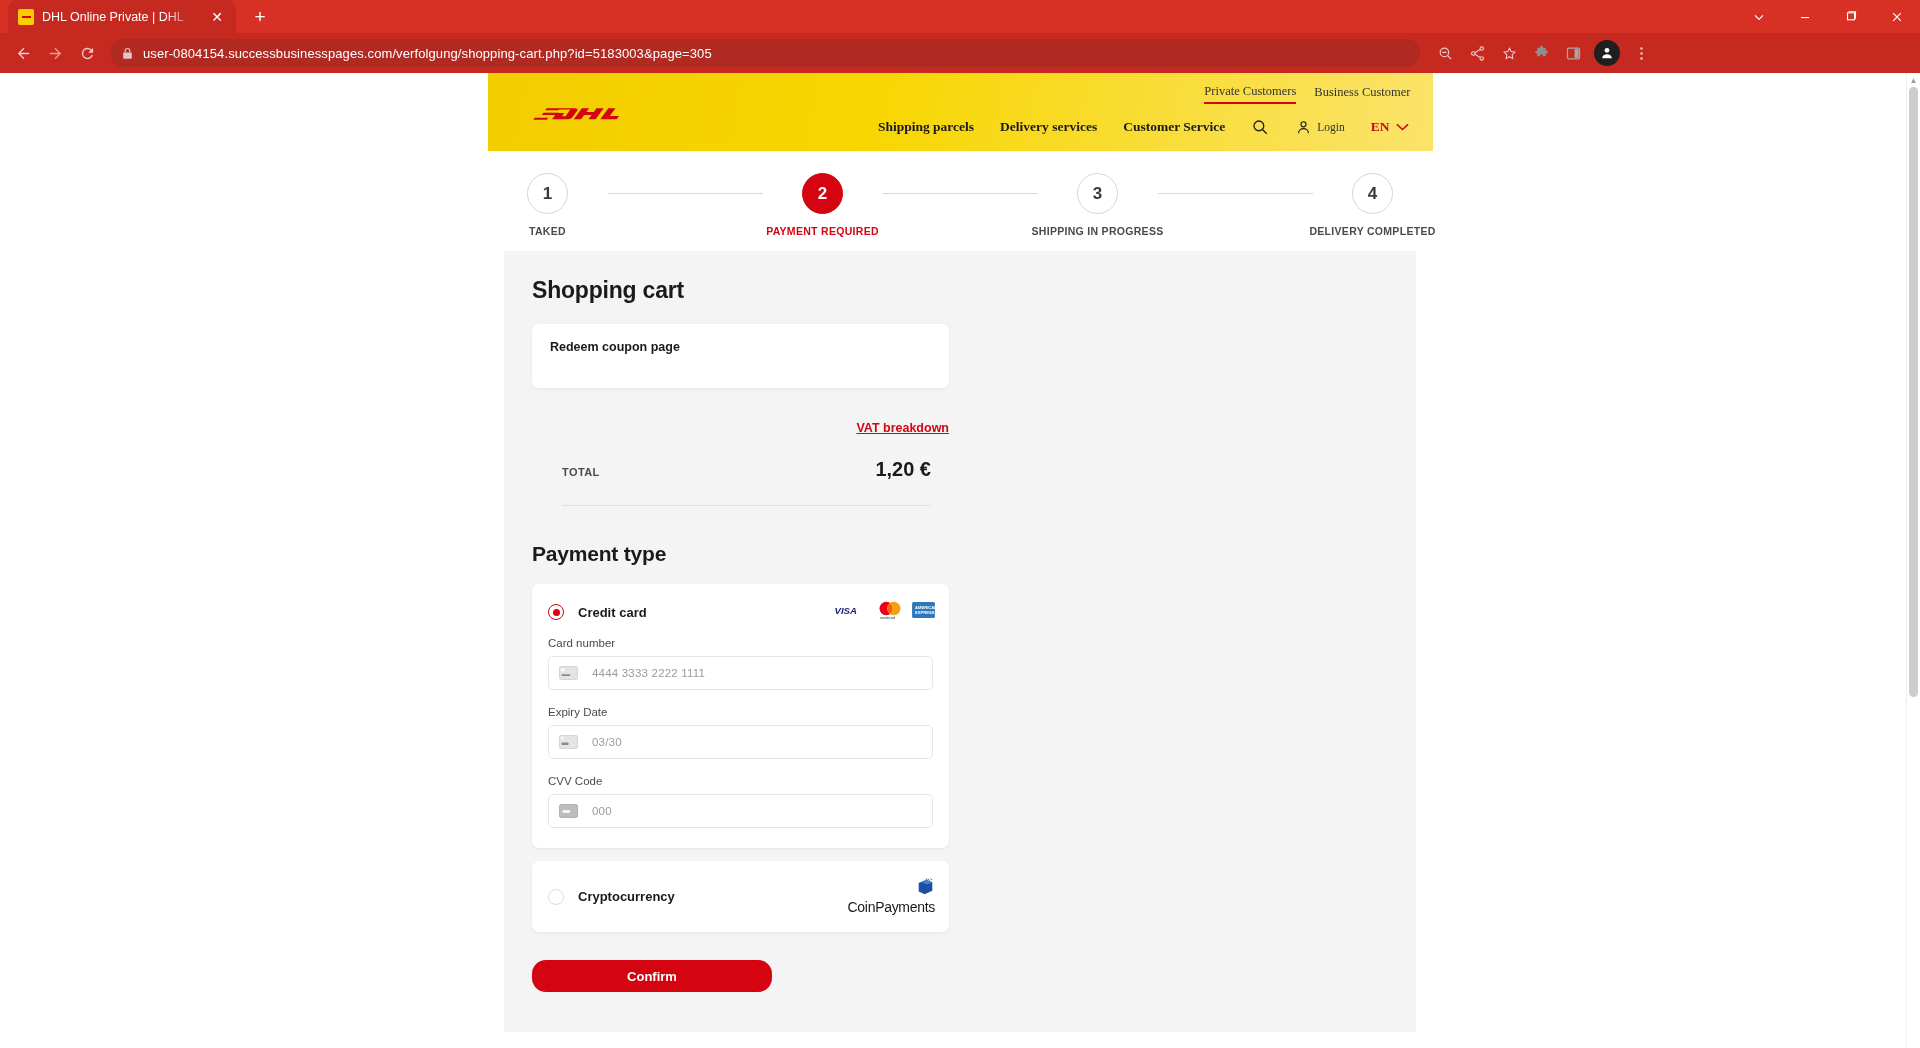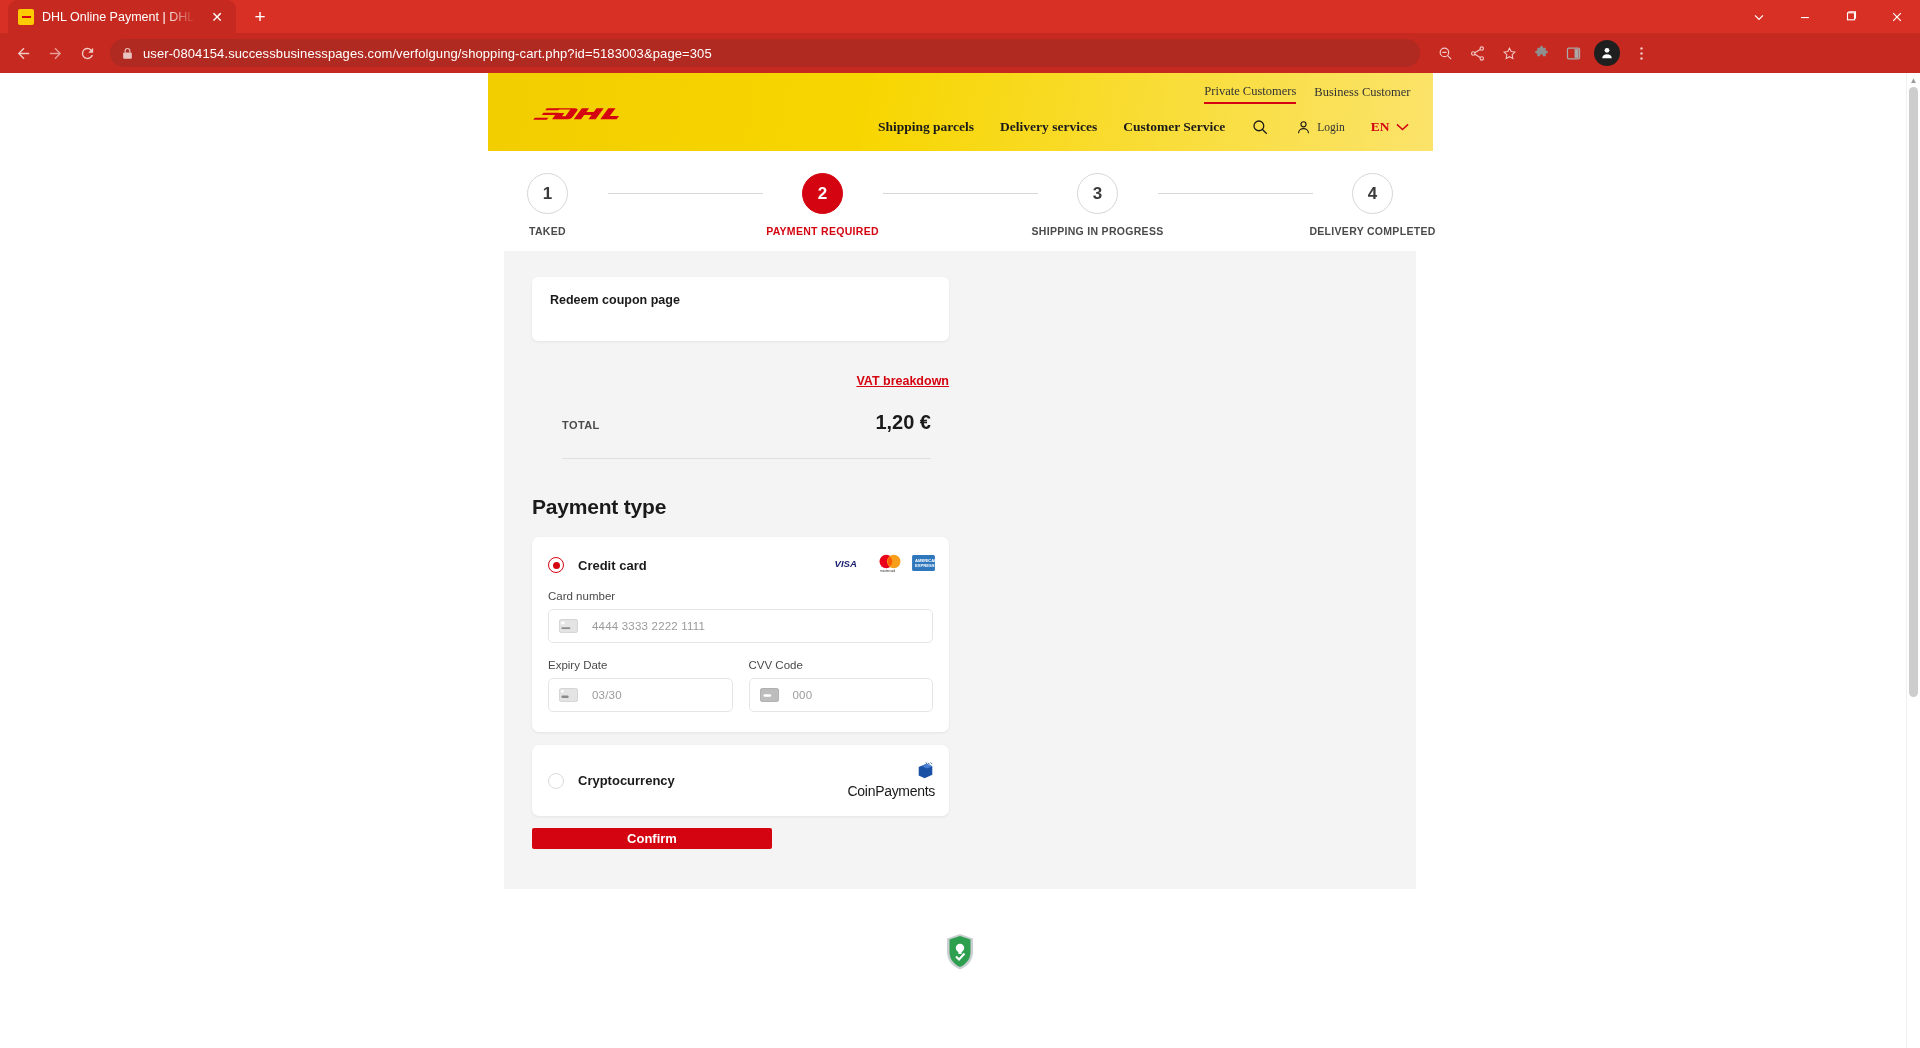--- a/index.html
+++ b/index.html
@@ -247,57 +247,57 @@
   .card-logos { display: flex; align-items: center; gap: 7px; }
 
   .card-body { padding: 2px 16px 20px 16px; }
   .field-label { font-size: 11.5px; color: #4a4a4a; margin-bottom: 7px; }
   .input-box {
     display: flex; align-items: center; height: 20px;
     border: 1px solid #e6e6e6; border-radius: 5px; background: #fff;
     padding: 16px 10px; gap: 14px;
   }
   .input-box .val { font-size: 11.5px; color: #9b9b9b; letter-spacing: .2px; }
-  .two-col { display: flex; gap: 16px; margin-top: 16px; }
+  .two-col { display: flex; gap: 16px; margin-top: 16px; flex-direction: column; }
   .two-col > div { flex: 1; }
 
   .crypto-card {
     background: #fff; border-radius: 7px;
     box-shadow: 0 1px 3px rgba(0,0,0,.07);
     display: flex; align-items: center; padding: 17px 14px 17px 16px;
     gap: 14px; margin-top: 13px;
   }
   .radio.off { border: 1px solid #dcdcdc; }
   .coinpay { display: flex; align-items: flex-end; gap: 4px; flex-direction: column; }
   .coinpay-txt { font-size: 14px; color: #1a1a1a; letter-spacing: -.3px; }
 
   .confirm-btn {
-    margin-top: 12px; width: 240px; height: 21px;
+    margin-top: 28px; width: 240px; height: 32px;
     background: #d40511; border: none; color: #fff;
     font-size: 13px; font-weight: bold; cursor: pointer;
-    border-radius: 2px; font-family: "Liberation Sans", sans-serif;
+    border-radius: 14px; font-family: "Liberation Sans", sans-serif;
   }
 
   
   .secure {
     width: 1920px; display: flex; flex-direction: column;
     align-items: center; padding-top: 44px; background: #fff;
   }
 </style>
 </head>
 <body>
 
 <div class="browser">
 
   <div class="tabstrip">
     <div class="tab">
       <span class="tab-favicon">
           <i></i>
         </span>
-      <span class="tab-title">DHL Online Payment | DHL</span>
+      <span class="tab-title">DHL Online Private | DHL</span>
       <span class="tab-close">✕</span>
     </div>
     <div class="newtab">+</div>
     <div class="win-ctrls">
       <div class="win-btn">
         <svg width="12" height="12" viewBox="0 0 12 12">
             <path d="M2 4.3 L6 8.3 L10 4.3" stroke="#fff" stroke-width="1.2" fill="none"></path>
           </svg>
       </div>
       <div class="win-btn">
@@ -464,20 +464,21 @@
           <div class="connector"></div>
           <div class="step">
             <div class="circle">4</div>
             <div class="step-label">DELIVERY COMPLETED</div>
           </div>
         </div>
       </div>
 
       <div class="panel-wrap">
         <div class="panel">
+          <div class="h1">Shopping cart</div>
 
           <div class="col">
 
             <div class="coupon-card">
               <div class="coupon-title">Redeem coupon page</div>
             </div>
 
             <div class="vat-row">
               <span class="vat-link">VAT breakdown</span>
             </div>

